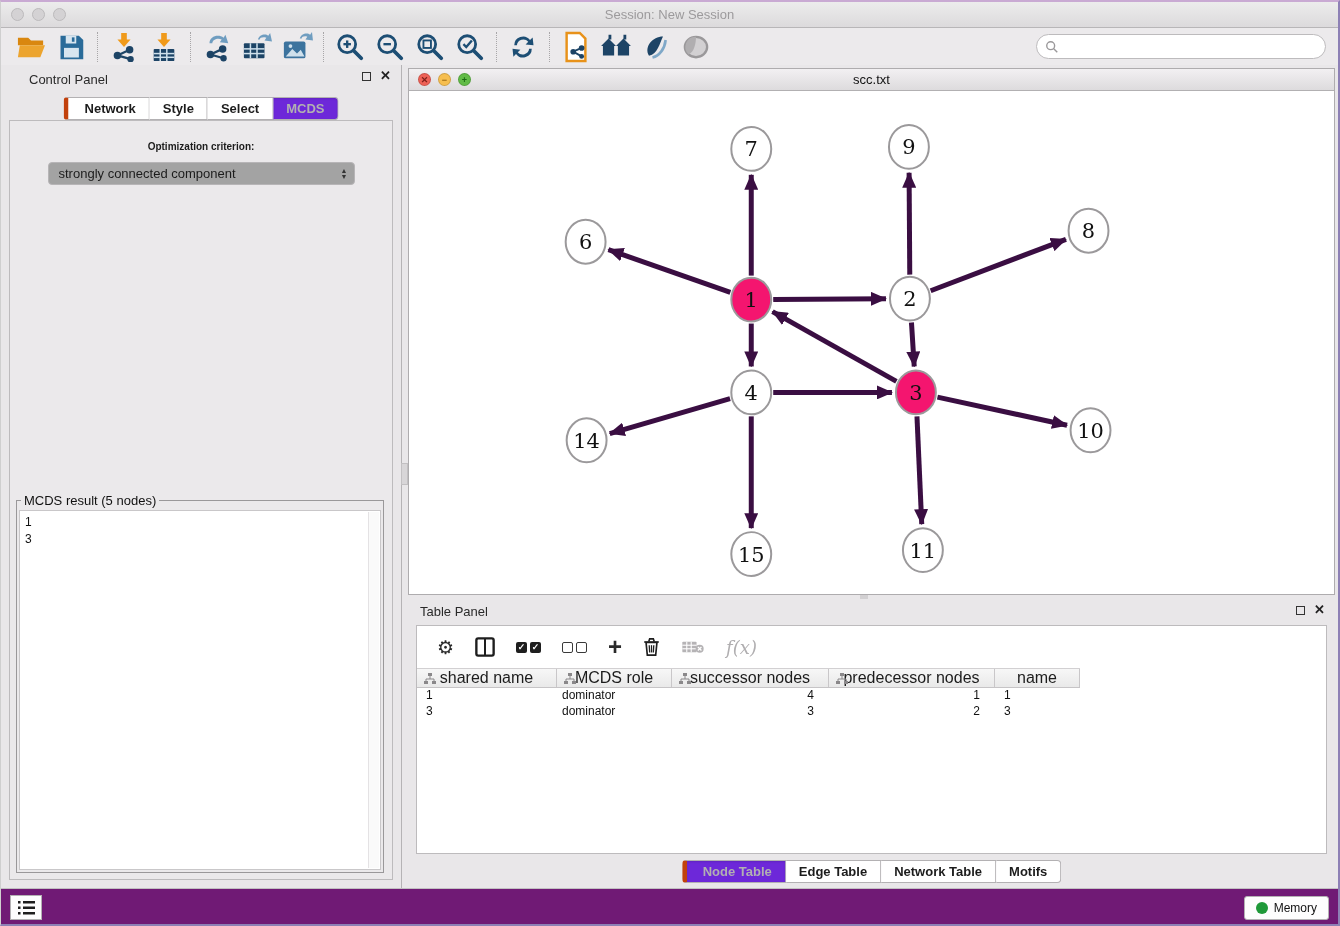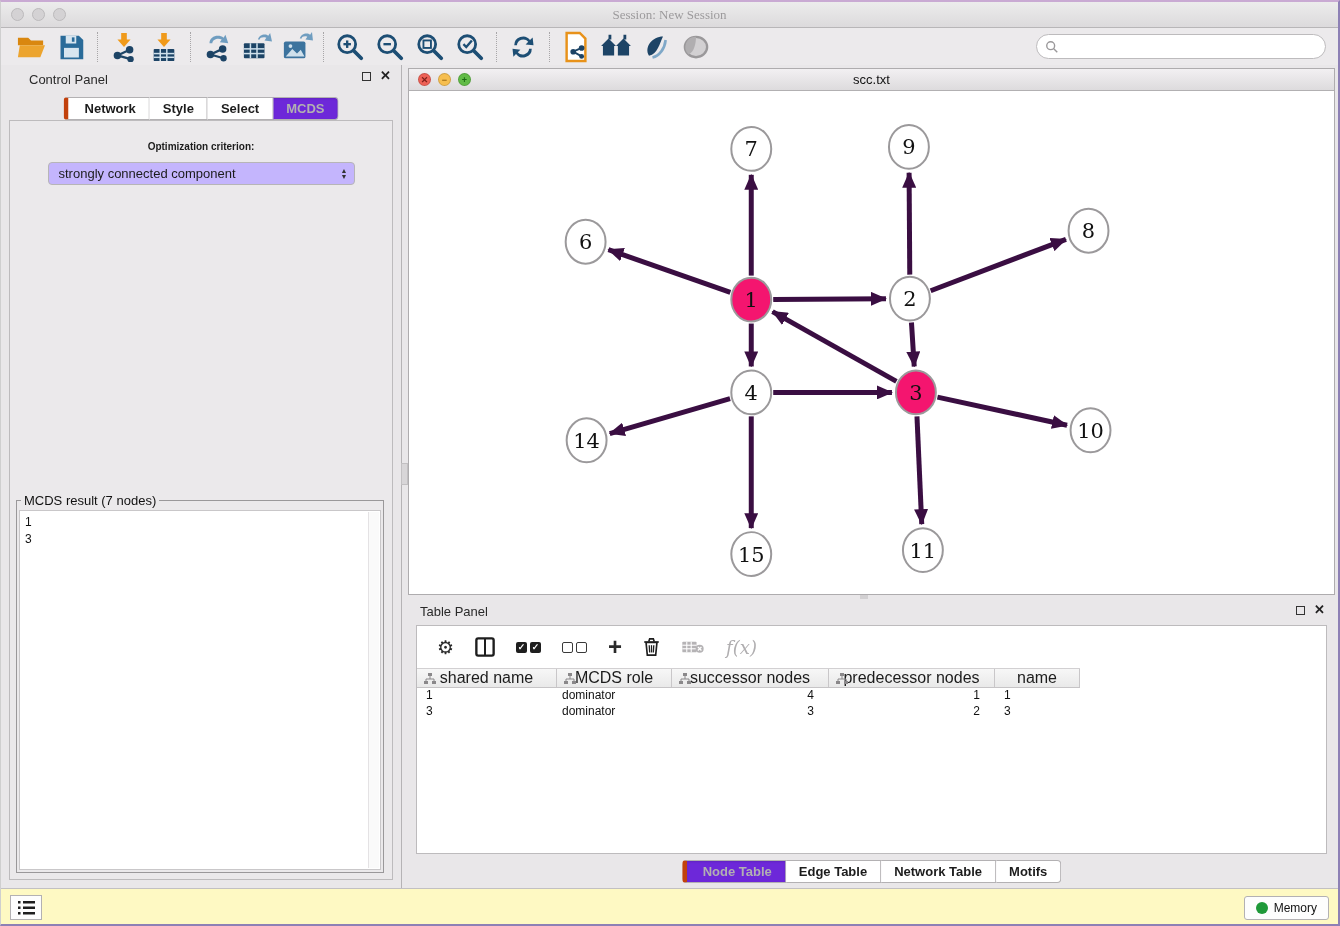--- a/index.html
+++ b/index.html
@@ -8,21 +8,21 @@
   .window { position:relative; width:1340px; height:926px; background:#eceaec;
     border-top:2px solid #c9aad3; border-right:2px solid #8d80b5;
     border-bottom:2px solid #8d80b5; border-left:1px solid #cfcfcf; }
 
   
   .titlebar { position:absolute; top:0; left:0; right:0; height:26px;
     background:linear-gradient(#ececec,#dcdadc); border-bottom:1px solid #b8b6b8; }
   .traffic { position:absolute; left:10px; top:6px; display:flex; gap:8px; }
   .traffic .dot { width:13px; height:13px; border-radius:50%; background:#d4d2d4; border:1px solid #bcbabc; }
   .win-title { position:absolute; left:0; right:0; top:0; height:36px; line-height:26px;
-    text-align:center; font-size:13px; color:#9c9a9c;font-family:Liberation Serif, serif; }
+    text-align:center; font-size:13px; color:#9c9a9c; }
 
   
   .toolbar { position:absolute; top:26px; left:0; right:0; height:37px;
     display:flex; align-items:center; padding-left:10px; background:#eceaec; }
   .tbtn { width:40px; height:32px; display:flex; align-items:center; justify-content:center; cursor:default; }
   .tsep { width:1px; height:30px; margin:0 6px; border-left:1px dotted #a8a6a8; }
   .searchbox { position:absolute; right:12px; top:6px; width:290px; height:25px;
     background:#fff; border:1px solid #bdbbbd; border-radius:13px;
     display:flex; align-items:center; padding:0 8px; }
   .searchbox input { border:none; outline:none; flex:1; font-size:12px; background:transparent; }
@@ -43,21 +43,21 @@
   .cp-tabs { top:32px; left:50%; transform:translateX(-50%); }
   .seg-tabs .tab { height:23px; line-height:21px; padding:0 13px; background:#fff;
     border:1px solid #b3b1b3; border-left:none; font-size:13px; font-weight:bold; color:#1c1c1c; }
   .seg-tabs .tab:first-child { border-left:5px solid #c2410c; border-radius:4px 0 0 4px;padding-left:16px; }
   .seg-tabs .tab:last-child { border-radius:0 4px 4px 0; }
   .seg-tabs .tab.sel { background:#6d28d9; color:#b2b0b2; box-shadow:inset 0 1px 2px rgba(0,0,0,.12); }
 
   .cp-body { position:absolute; top:55px; left:8px; right:8px; bottom:8px;
     background:#ebe9eb; border:1px solid #bdbbbd; }
   .opt-label { margin-top:20px; text-align:center; font-size:10px; font-weight:bold; color:#1c1c1c; }
-  .crit-select { margin:10px auto 0; width:307px; height:23px; background:#c4b5fd;
+  .crit-select { margin:10px auto 0; width:307px; height:23px; background:#a3a3a3;
     border:1px solid #b7b5b7; border-radius:4px; display:flex; align-items:center;
     padding:0 6px 0 10px; font-size:13px; color:#1c1c1c; }
   .crit-select .lbl { flex:1; }
   .stepper { display:flex; flex-direction:column; line-height:6px; font-size:7px; color:#333; }
   .btn-row { margin-top:12px; display:flex; justify-content:center; gap:14px; }
   .pbtn { height:22px; padding:0 16px; background:#fff; border:1px solid #b3b1b3;
     border-radius:5px; font-size:13px; font-weight:bold; color:#1c1c1c; }
 
   .result-fs { position:absolute; top:372px; left:6px; right:8px; bottom:6px;
     border:1px solid #9a989a; padding:2px; }
@@ -112,21 +112,21 @@
   .trow { display:flex; width:663px; height:16px; font-size:12px; color:#111; }
   .td { overflow:hidden; white-space:nowrap; }
   .td.l { padding-left:9px; text-align:left; }
   .td.l2 { padding-left:5px; text-align:left; }
   .td.r { padding-right:15px; text-align:right; }
 
   .tp-tabs { position:absolute; bottom:5px; left:50%; transform:translateX(-50%); }
 
   
   .statusbar { position:absolute; bottom:0; left:0; right:0; height:36px;
-    background:#fef9c3; border-top:1px solid #c2c0c2; }
+    background:#701a75; border-top:1px solid #c2c0c2; }
   .list-btn { position:absolute; left:9px; top:6px; width:32px; height:25px;
     background:#fdfdfd; border:1px solid #b3b1b3; display:flex; align-items:center; justify-content:center; }
   .mem-btn { position:absolute; right:9px; top:7px; height:24px; padding:0 11px;
     background:#fdfdfd; border:1px solid #b3b1b3; border-radius:3px;
     display:flex; align-items:center; gap:6px; font-size:12px; color:#111; }
   .mem-dot { width:12px; height:12px; border-radius:50%; }
 </style>
 </head>
 <body>
 
@@ -315,21 +315,21 @@
       <div class="cp-body">
         <div class="opt-label">Optimization criterion:</div>
         <div class="crit-select">
           <span class="lbl">strongly connected component</span>
           <span class="stepper">
               <span>▲</span>
               <span>▼</span>
             </span>
         </div>
         <fieldset class="result-fs">
-          <legend>MCDS result (7 nodes)</legend>
+          <legend>MCDS result (5 nodes)</legend>
           <div class="result-area">
             <div>1</div>
             <div>3</div>
             <div class="result-scroll"></div>
           </div>
         </fieldset>
       </div>
     </div>
 
     <div class="vsplit">

